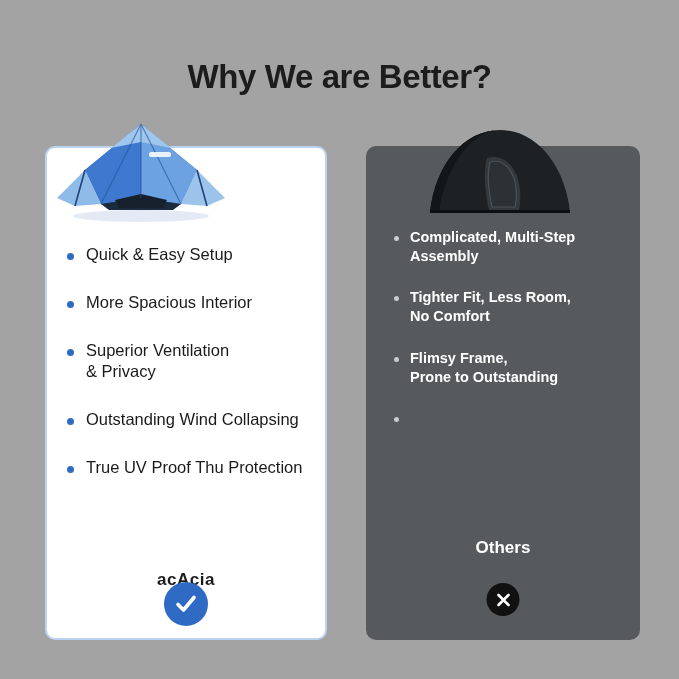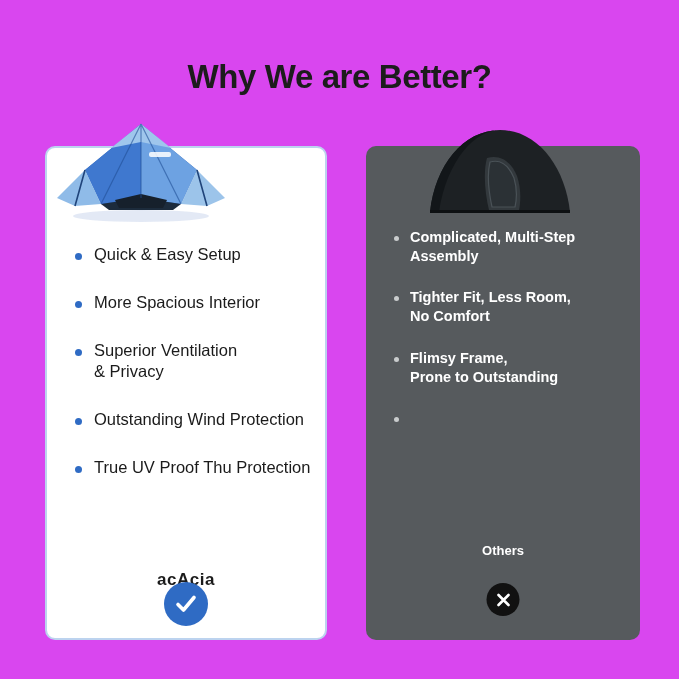--- a/index.html
+++ b/index.html
@@ -10,21 +10,21 @@
     width: 679px;
     height: 679px;
     background: #eaeef7;
     font-family: "Liberation Sans", sans-serif;
     overflow: hidden;
   }
   .page {
     position: relative;
     width: 679px;
     height: 679px;
-    background: #d946ef;
+    background: #a3a3a3;
   }
   .headline {
     position: absolute;
     top: 58px;
     left: 0;
     width: 679px;
     text-align: center;
     font-size: 33px;
     font-weight: bold;
     color: #1c1c1c;
@@ -68,21 +68,21 @@
 
   
   .list {
     position: absolute;
     left: 0;
     width: 100%;
     box-sizing: border-box;
   }
   .list-left {
     top: 96px;
-    padding-left: 28px;
+    padding-left: 20px;
     padding-right: 14px;
   }
   .list-right {
     top: 82px;
     padding-left: 28px;
     padding-right: 0;
   }
   .item {
     display: flex;
     align-items: flex-start;
@@ -131,21 +131,21 @@
     font-weight: bold;
     color: #1b1b1b;
     letter-spacing: 0.5px;
   }
   .others-label {
     position: absolute;
     bottom: 82px;
     left: 0;
     width: 100%;
     text-align: center;
-    font-size: 13px;
+    font-size: 17px;
     font-weight: bold;
     color: #ffffff;
   }
   .mark {
     position: absolute;
     bottom: 16px;
     left: 50%;
     transform: translateX(-50%);
     width: 44px;
     height: 44px;
@@ -183,21 +183,21 @@
         <span class="bullet"></span>
         <span class="item-text">More Spacious Interior</span>
       </div>
       <div class="item">
         <span class="bullet"></span>
         <span class="item-text" style="white-space:pre-line">Superior Ventilation
 &amp; Privacy</span>
       </div>
       <div class="item">
         <span class="bullet"></span>
-        <span class="item-text">Outstanding Wind Protection</span>
+        <span class="item-text">Outstanding Wind Collapsing</span>
       </div>
       <div class="item">
         <span class="bullet"></span>
         <span class="item-text">True UV Proof Thu Protection</span>
       </div>
     </div>
 
     <div class="brand">
       <span>acAcia</span>
     </div>

